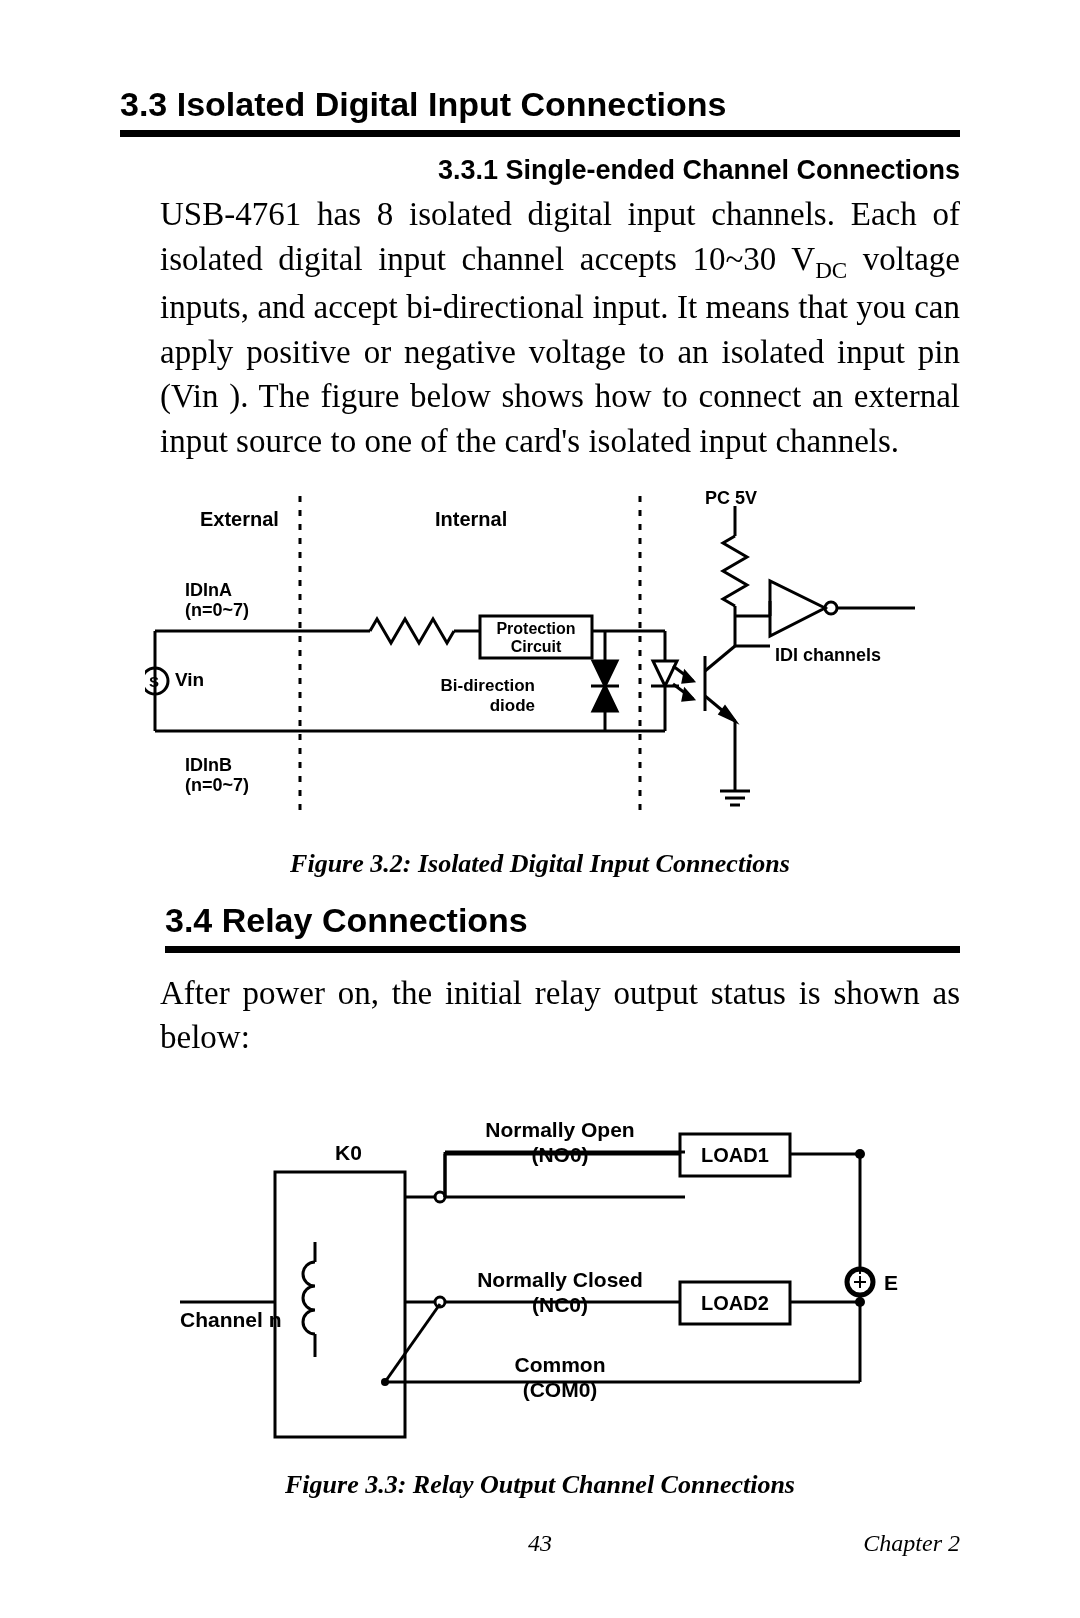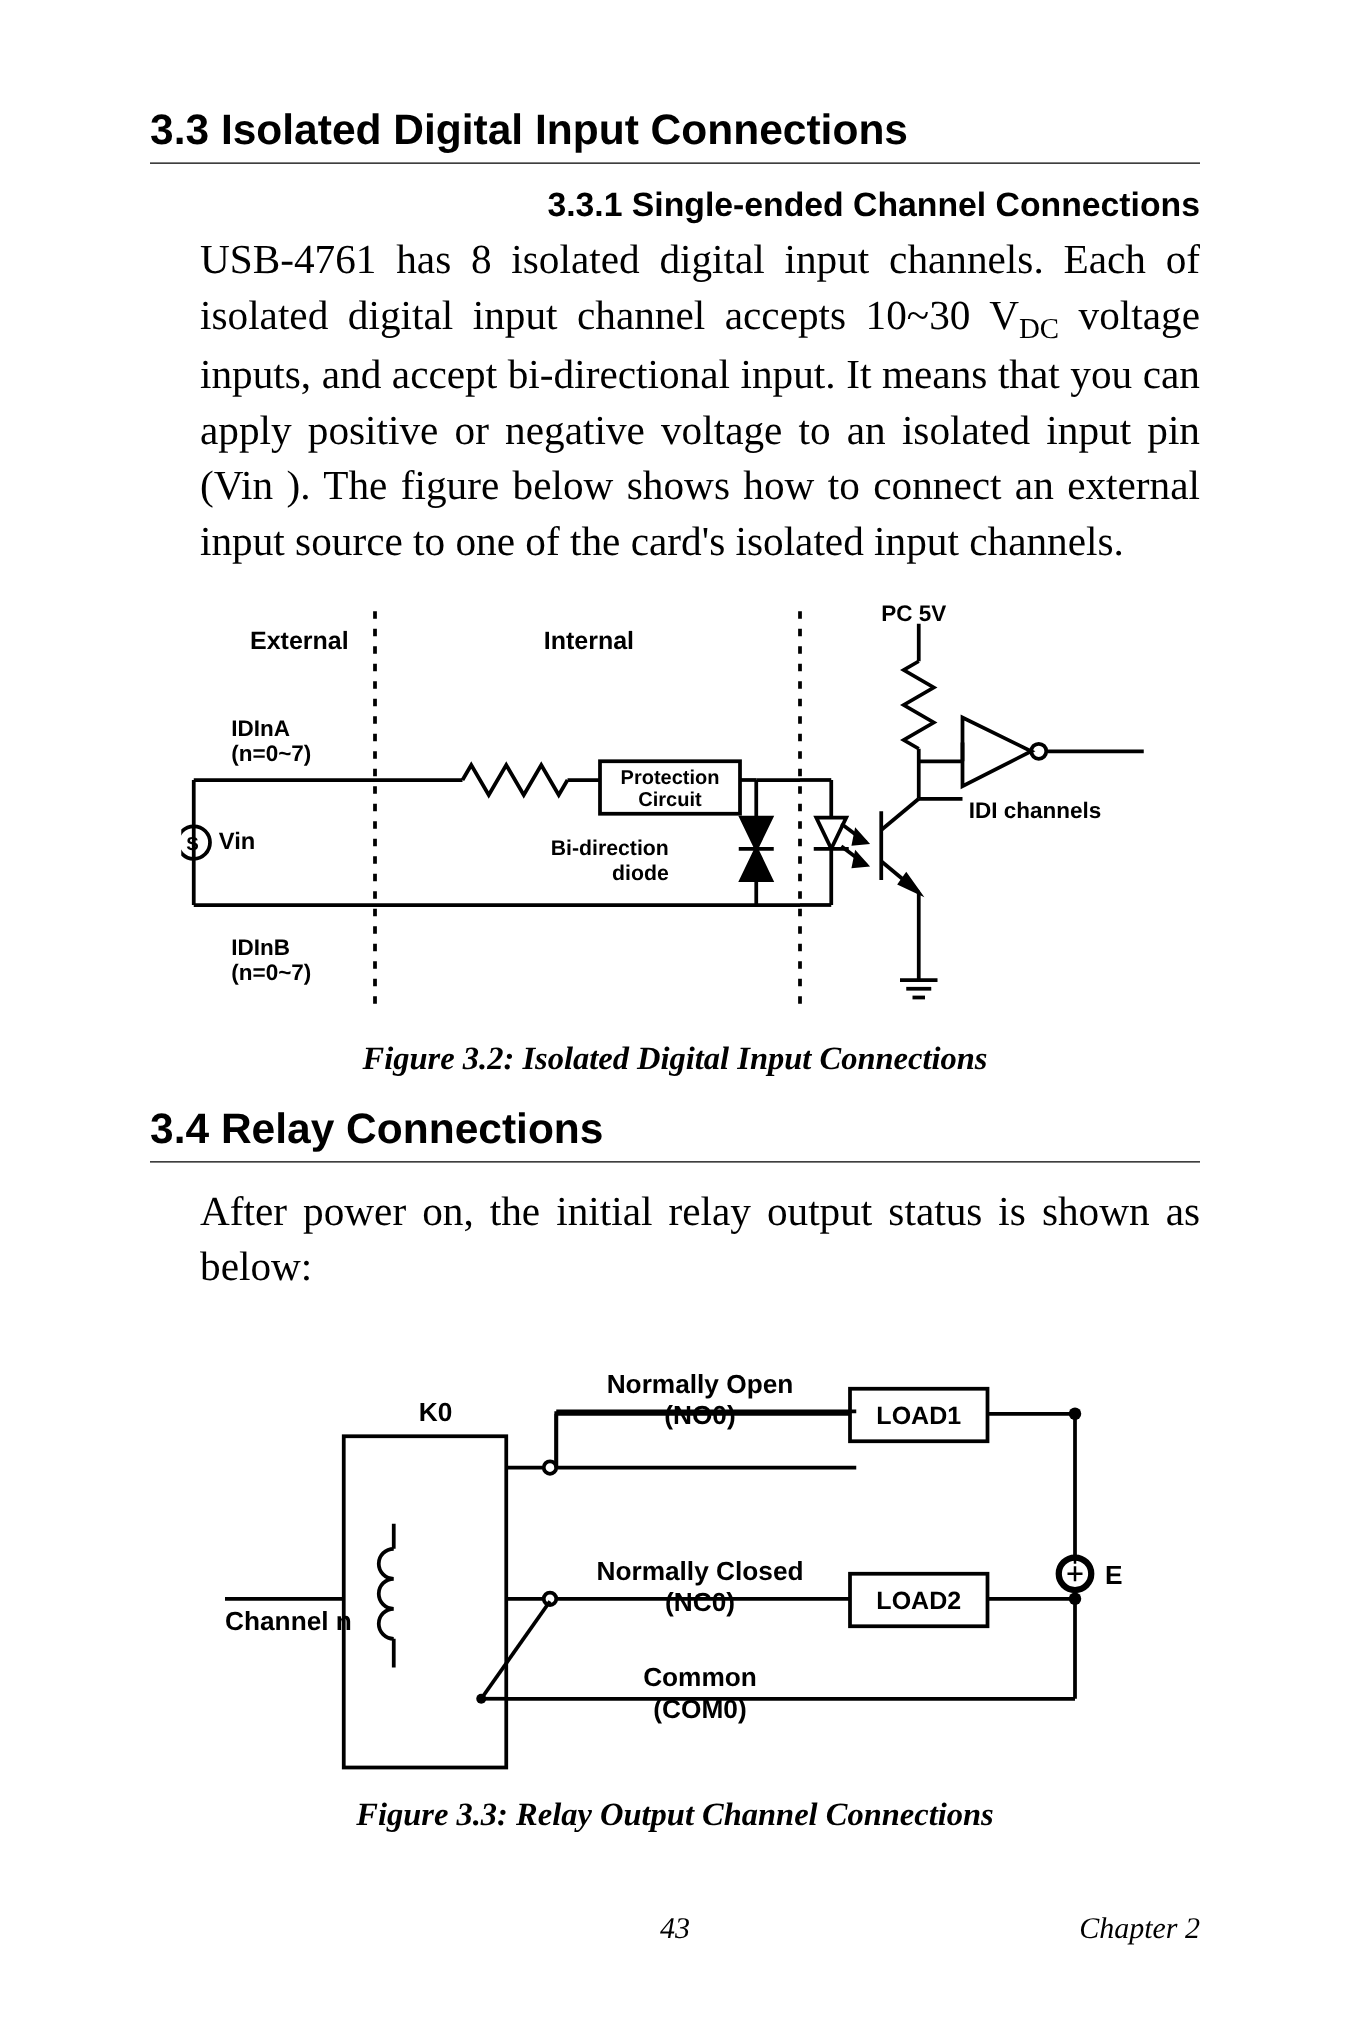--- a/index.html
+++ b/index.html
@@ -8,40 +8,40 @@
     background:#fff;color:#000;
     font-family:"Times New Roman",Times,serif;
     position:relative;
   }
   .page{
     position:absolute;left:120px;top:85px;width:840px;
   }
   .h1{
     font-family:Arial,Helvetica,sans-serif;
     font-weight:bold;font-size:34px;
-    border-bottom:1px solid #000000;
+    border-bottom:7px solid #000000;
     padding-bottom:6px;margin-bottom:18px;
   }
   .h2{
     font-family:Arial,Helvetica,sans-serif;
     font-weight:bold;font-size:27px;
     margin-top:10px;margin-bottom:6px;
     padding-left:40px;
     text-align:right;
   }
   .body{
     font-size:33px;line-height:1.35;
     padding-left:40px;
     text-align:justify;
   }
   .sub{font-size:0.7em;vertical-align:sub;}
   .figcap{
     font-style:italic;font-weight:bold;
     font-size:26px;text-align:center;
-    margin-top:8px;
+    margin-top:18px;
   }
   .footer{
     position:absolute;left:120px;width:840px;
     top:1530px;font-style:italic;font-size:24px;
   }
   .footer .pn{position:absolute;left:50%;transform:translateX(-50%);}
   .footer .ch{position:absolute;right:0;}
   .diagram{display:block;margin:22px auto 0 auto;}
   .diagram text{font-family:Arial,Helvetica,sans-serif;}
 </style>
@@ -135,21 +135,21 @@
       <text x="391" y="148">Protection</text>
       <text x="391" y="166">Circuit</text>
       <text x="390" y="205" text-anchor="end" font-size="17">Bi-direction</text>
       <text x="390" y="225" text-anchor="end" font-size="17">diode</text>
     </g>
     <text x="630" y="175" font-size="18" font-weight="bold" fill="#000">IDI channels</text>
   </svg>
 
   <div class="figcap">Figure 3.2: Isolated Digital Input Connections</div>
 
-  <div class="h1" style="margin-top:22px;">3.4  Relay Connections</div>
+  <div class="h1" style="margin-top:22px;margin-left:45px;">3.4  Relay Connections</div>
   <div class="body" style="margin-top:14px;">After power on, the initial relay output status is shown as below:</div>
 
   <svg class="diagram" width="760" height="370" viewBox="0 0 760 370">
     <g stroke="#000" stroke-width="3" fill="none">
 
       <rect x="115" y="90" width="130" height="265"></rect>
 
       <line x1="245" y1="115" x2="275" y2="115"></line>
       <circle cx="280" cy="115" r="5"></circle>
 

